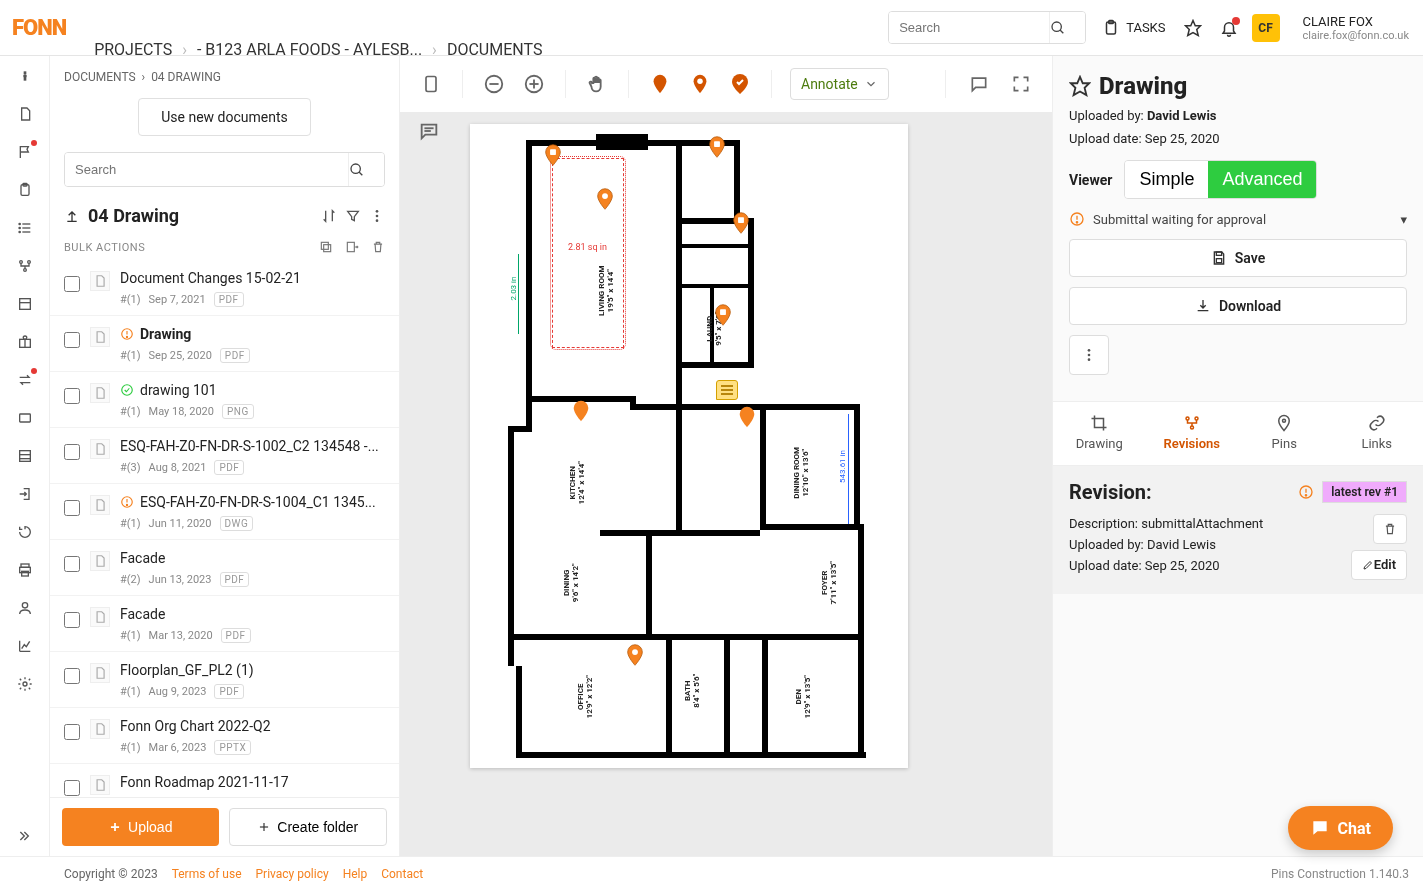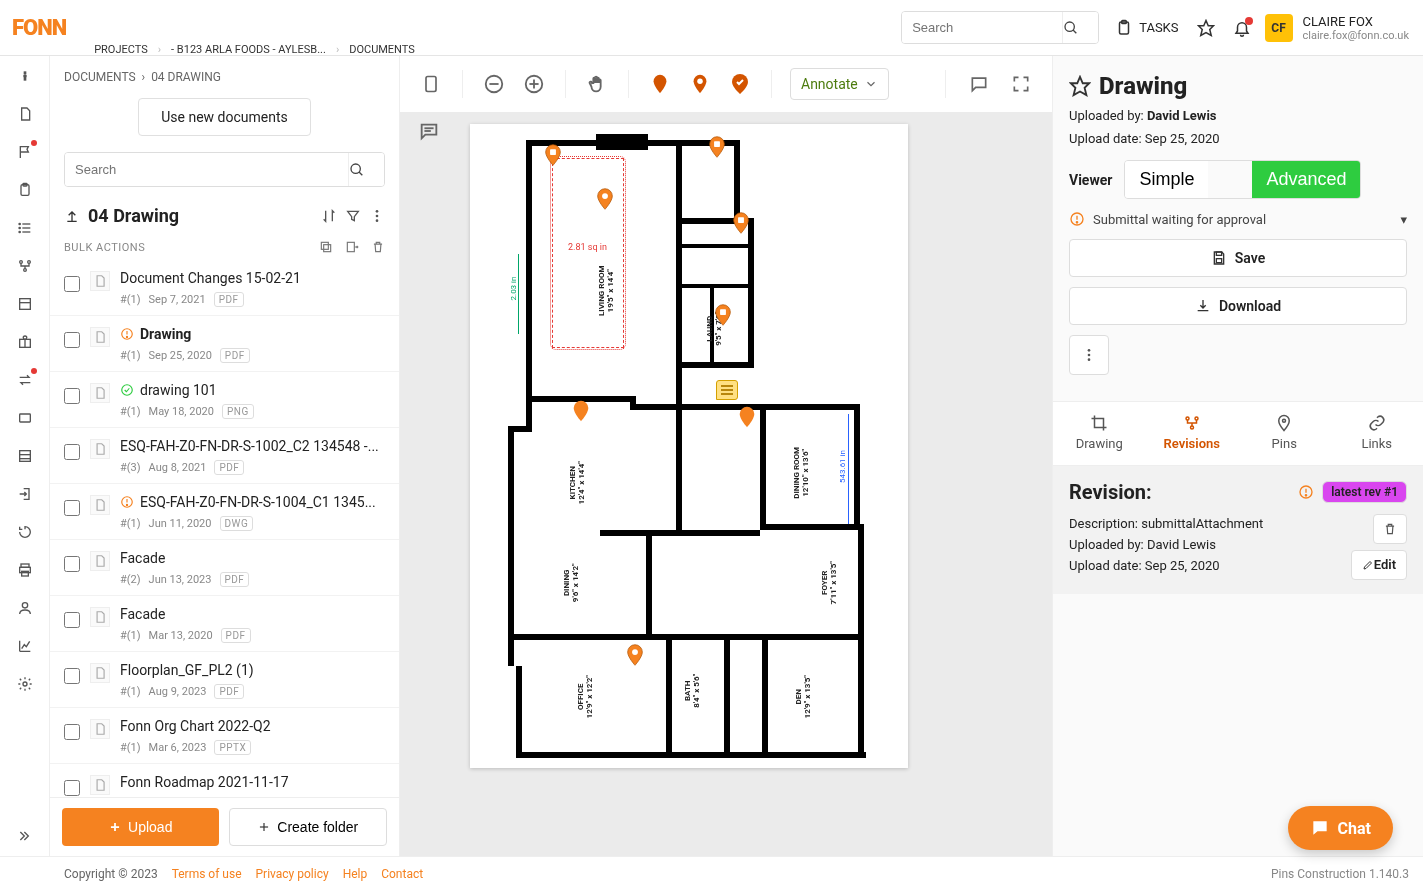--- a/index.html
+++ b/index.html
@@ -3,30 +3,30 @@
 <meta charset="utf-8">
 <style>
   * { box-sizing: border-box; margin: 0; padding: 0; }
   body { font-family: -apple-system, BlinkMacSystemFont, "Segoe UI", Roboto, Arial, sans-serif; font-size: 14px; color: #222; background: #fff; overflow: hidden; }
   .app { display: flex; flex-direction: column; height: 890px; width: 1423px; position: relative; }
 
   
   .topbar { height: 56px; border-bottom: 1px solid #e5e5e5; display: flex; align-items: center; padding: 0 14px 0 12px; }
   .logo { font-weight: 900; font-size: 22px; letter-spacing: -1px; color: #f58220; flex-shrink:0; margin-right: 28px; }
   .logo .o1, .logo .o2 { display:inline-block; position:relative; }
-  .breadcrumbs { display: flex; align-items: center; gap: 10px; font-size: 11px; color: #333; flex:1;margin-top:44px; }
+  .breadcrumbs { display: flex; align-items: center; gap: 10px; font-size: 16px; color: #333; flex:1;margin-top:44px; }
   .breadcrumbs .sep { color:#bbb; }
   .search-wrap { display:flex; border:1px solid #ddd; border-radius:4px; overflow:hidden; flex-shrink:0; margin-left: 8px;}
   .search-wrap input { border:none; outline:none; padding: 8px 10px; width: 160px; font-size:13px; }
   .search-wrap button { width:36px; border:none; border-left:1px solid #eee; background:#fff; cursor:pointer; }
   .top-icons { display:flex; align-items:center; gap: 18px; margin-left: 16px; }
   .top-icons .item { display:flex; align-items:center; gap:6px; font-size:13px; cursor:pointer; }
   .bell-wrap { position:relative; }
   .bell-dot { position:absolute; top:-2px; right:-2px; width:8px; height:8px; background:#e53935; border-radius:50%; }
-  .user-chip { display:flex; align-items:center; gap:10px; margin-left:14px; }
+  .user-chip { display:flex; align-items:center; gap:23px; margin-left:14px; }
   .avatar { width:28px; height:28px; background:#ffc107; border-radius:4px; display:flex; align-items:center; justify-content:center; font-weight:700; font-size:12px; color:#333; }
   .user-meta .name { font-size:13px; }
   .user-meta .email { font-size:11px; color:#888; }
 
   
   .body { flex:1; display:flex; min-height:0; }
   .rail { width:50px; border-right:1px solid #eee; display:flex; flex-direction:column; align-items:center; padding-top:10px; gap:18px; color:#555; flex-shrink:0;}
   .rail .ricon { width:20px; height:20px; cursor:pointer; position:relative; display:flex; align-items:center; justify-content:center; }
   .rail .ricon .rd { position:absolute; top:-2px; right:-2px; width:6px; height:6px; background:#e53935; border-radius:50%; }
   .rail .spacer { flex:1; }
@@ -93,38 +93,38 @@
   
   .details { width:370px; flex-shrink:0; display:flex; flex-direction:column; background:#fafafa;}
   .details .pad { padding: 16px 16px 10px; }
   .dtitle { display:flex; align-items:center; gap:8px; font-size:24px; font-weight:800; }
   .dmeta { font-size:13px; margin-top:8px; }
   .dmeta b { font-weight:700; }
   .view-tabs { display:flex; align-items:center; gap:12px; margin-top:14px;}
   .view-tabs .lbl { font-weight:700; }
   .seg { display:inline-flex; border:1px solid #ddd; border-radius:4px; overflow:hidden;}
   .seg button { border:none; padding:8px 14px; font-size:18px; background:#fff; cursor:pointer;}
-  .seg button.active { background:#2ecc40; color:#fff;margin-left:44px; }
+  .seg button.active { background:#2ecc40; color:#fff; }
   .alert-row { display:flex; align-items:center; gap:8px; margin-top:12px; font-size:13px; color:#444;}
   .alert-row .warn { color:#f58220; }
   .alert-row .chev { margin-left:auto; }
   .dsave { display:flex; gap:10px; margin-top:12px;flex-direction:column; }
   .dsave .b { flex:1; border:1px solid #ddd; background:#fff; border-radius:4px; padding:10px 8px; display:flex; align-items:center; justify-content:center; gap:8px; cursor:pointer; font-size:14px; font-weight:600;}
   .dsave .kebab { width:40px; flex:0 0 40px; }
 
   .dtabs { display:flex; border-top:1px solid #eee; border-bottom:1px solid #eee; background:#fff; margin-top:16px;}
   .dtab { flex:1; text-align:center; padding:12px 4px; font-size:13px; cursor:pointer; display:flex; flex-direction:column; align-items:center; gap:4px; color:#555;}
   .dtab.active { background:#fff; border-bottom:2px solid #fff; color:#d35400; font-weight:600; position:relative; box-shadow:inset 0 -2px 0 #fff; }
   .dtab.active::after{ content:""; position:absolute; left:0; right:0; bottom:-1px; height:2px; background:#fff;}
   .dtabs { position:relative; }
 
   .rev-block { padding:14px 16px; background:#f2f2f2; }
   .rev-head { display:flex; align-items:center; gap:8px; }
   .rev-head h3 { font-size:20px; font-weight:700; flex:1;}
-  .chip-latest { background:#d946ef; border:1px solid #ddd; border-radius:6px; padding:3px 8px; font-size:12px; font-weight:600;}
+  .chip-latest { background:#f0abfc; border:1px solid #ddd; border-radius:0; padding:3px 8px; font-size:12px; font-weight:600;}
   .rev-body { margin-top:10px; font-size:13px; line-height:1.6; display:flex; }
   .rev-body .left { flex:1; }
   .rev-actions { display:flex; flex-direction:column; gap:6px; align-items:flex-end; }
   .ico-btn { width:34px; height:30px; border:1px solid #ddd; border-radius:4px; background:#fff; display:flex; align-items:center; justify-content:center; cursor:pointer; font-size:13px; }
   .ico-btn.wide { width:auto; padding:0 10px; font-weight:600;}
 
   
   .footer { height:34px; border-top:1px solid #eee; display:flex; align-items:center; padding:0 14px 0 64px; font-size:12px; color:#666; gap:14px; position:relative;}
   .footer a { color:#f58220; text-decoration:none; }
   .footer .right { margin-left:auto; color:#888;}

